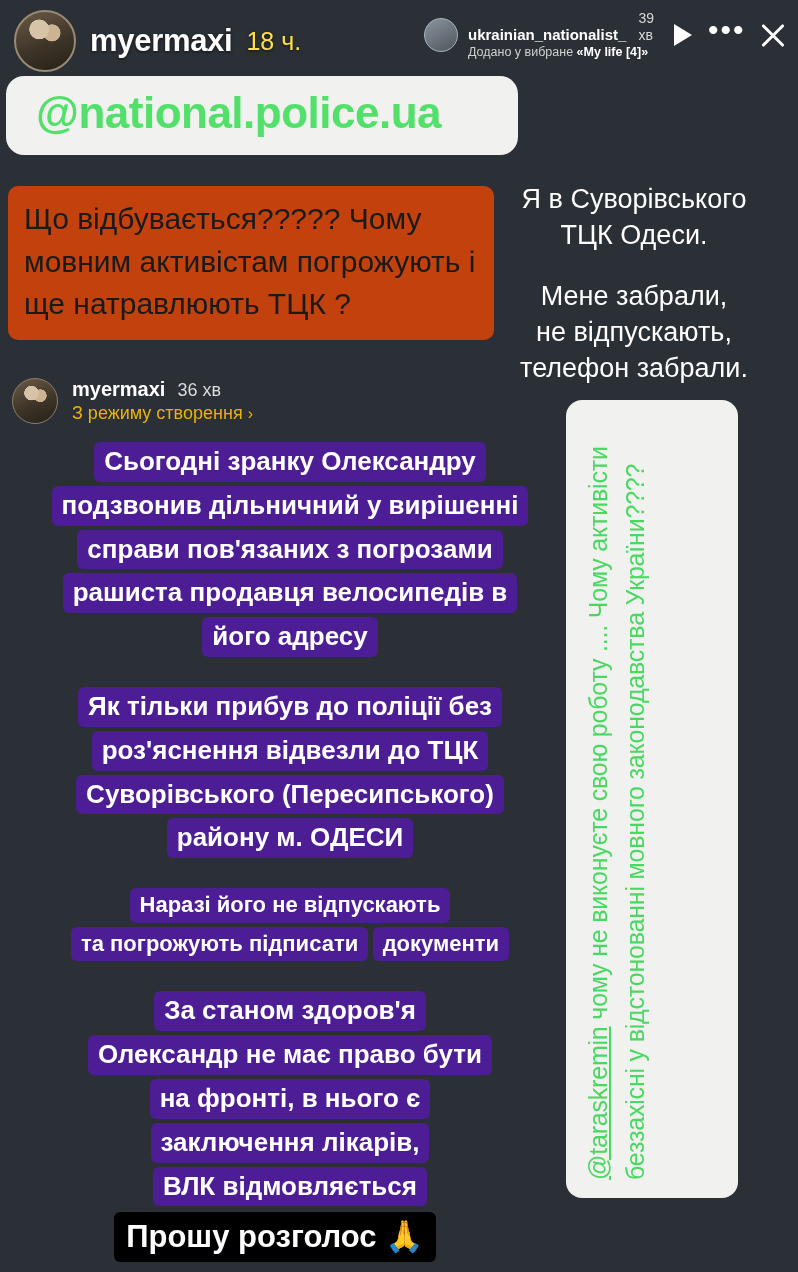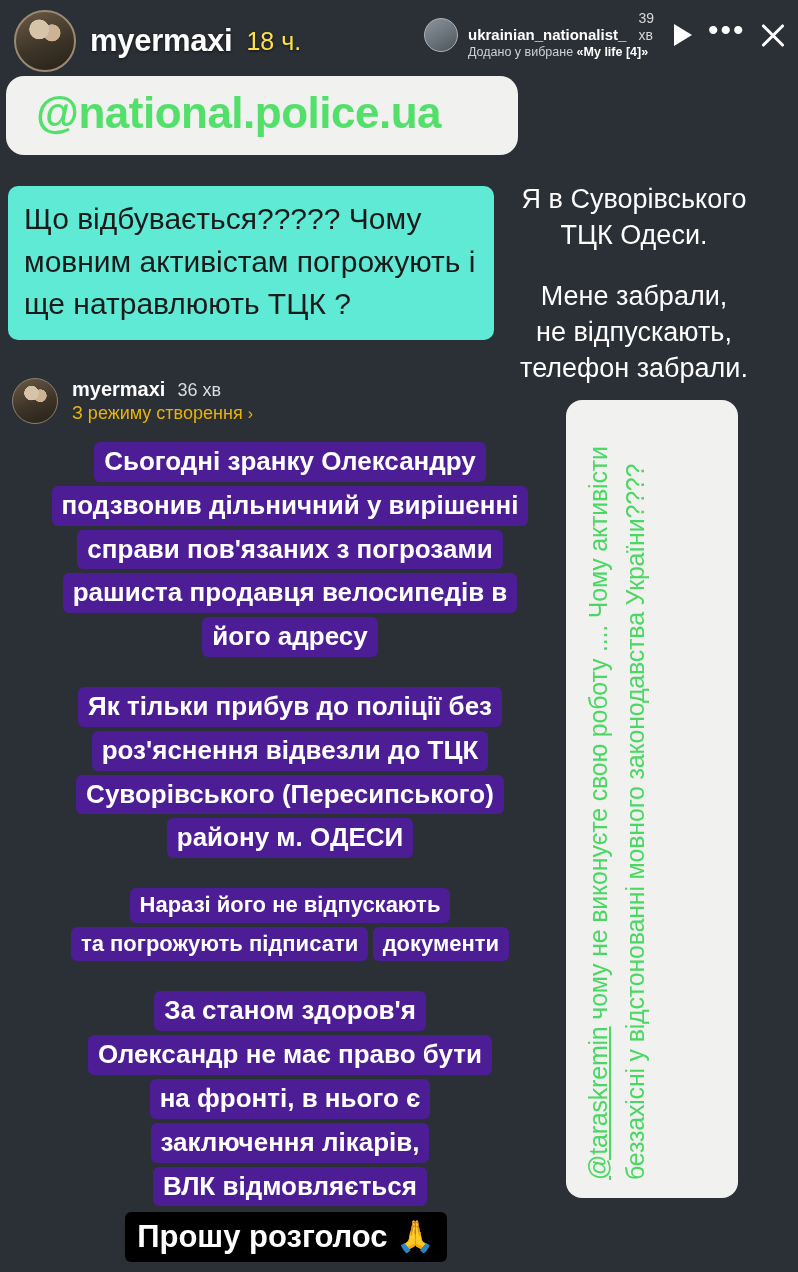--- a/index.html
+++ b/index.html
@@ -137,21 +137,21 @@
     white-space: nowrap;
     line-height: 1.15;
     margin-left: 12px;
   }
 
   
   #green-bubble {
     position: absolute;
     top: 186px; left: 8px;
     width: 486px;
-    background: #5eead4;
+    background: #c2410c;
     border-radius: 10px;
     padding: 12px 16px 14px 16px;
     z-index: 25;
   }
   #green-bubble .line {
     font-size: 30px;
     color: #1a1a1a;
     line-height: 1.42;
     font-weight: 500;
   }
@@ -246,21 +246,21 @@
     line-height: 1.48;
     color: #49d861;
     font-weight: 500;
     letter-spacing: -0.2px;
   }
   #vert-handle { text-decoration: underline; }
 
   
   #last-line {
     position: absolute;
-    top: 1212px; left: 36px;
+    top: 1212px; left: 25px;
     width: 500px;
     text-align: center;
     z-index: 15;
   }
   #last-line .cl {
     display: inline-block;
     background: #000000;
     color: #ffffff;
     font-size: 31px;
     font-weight: bold;

